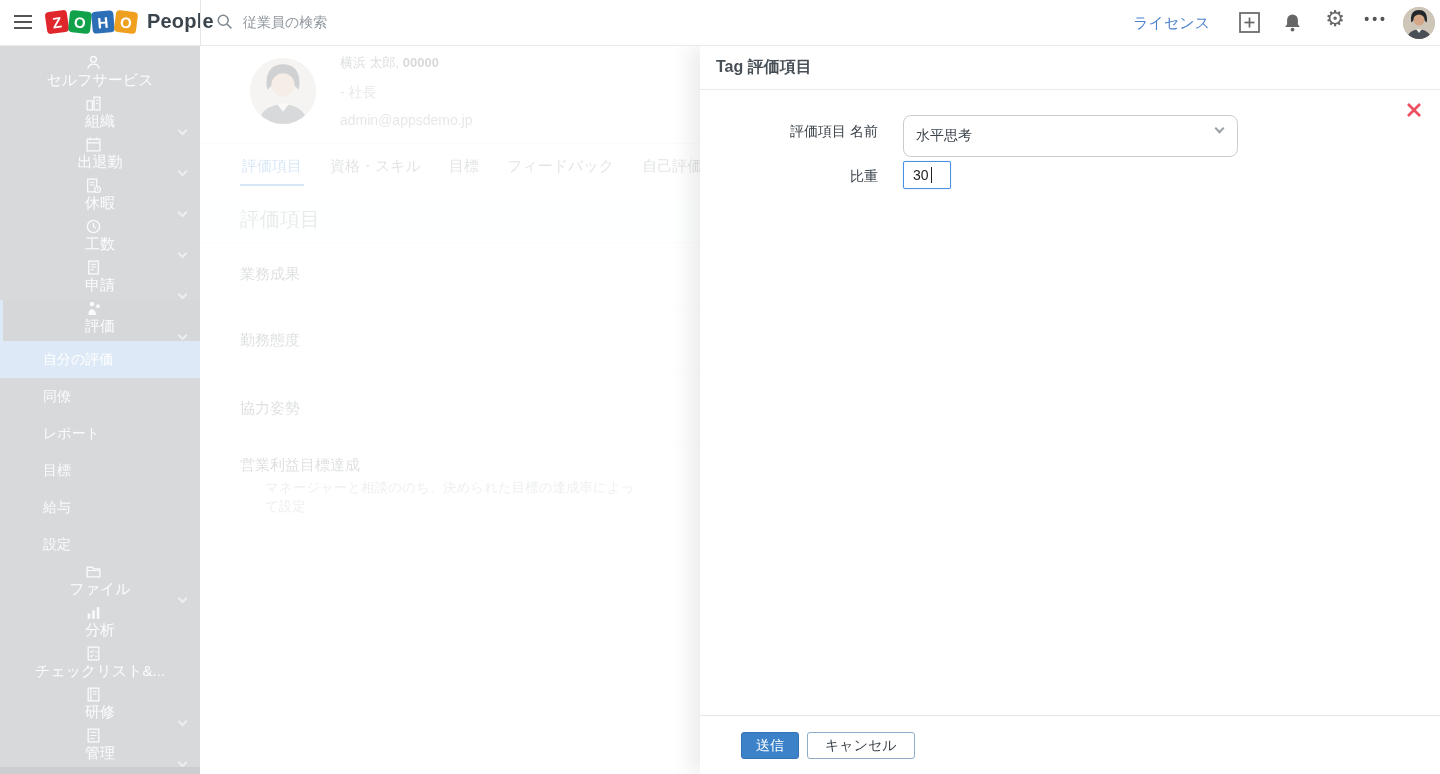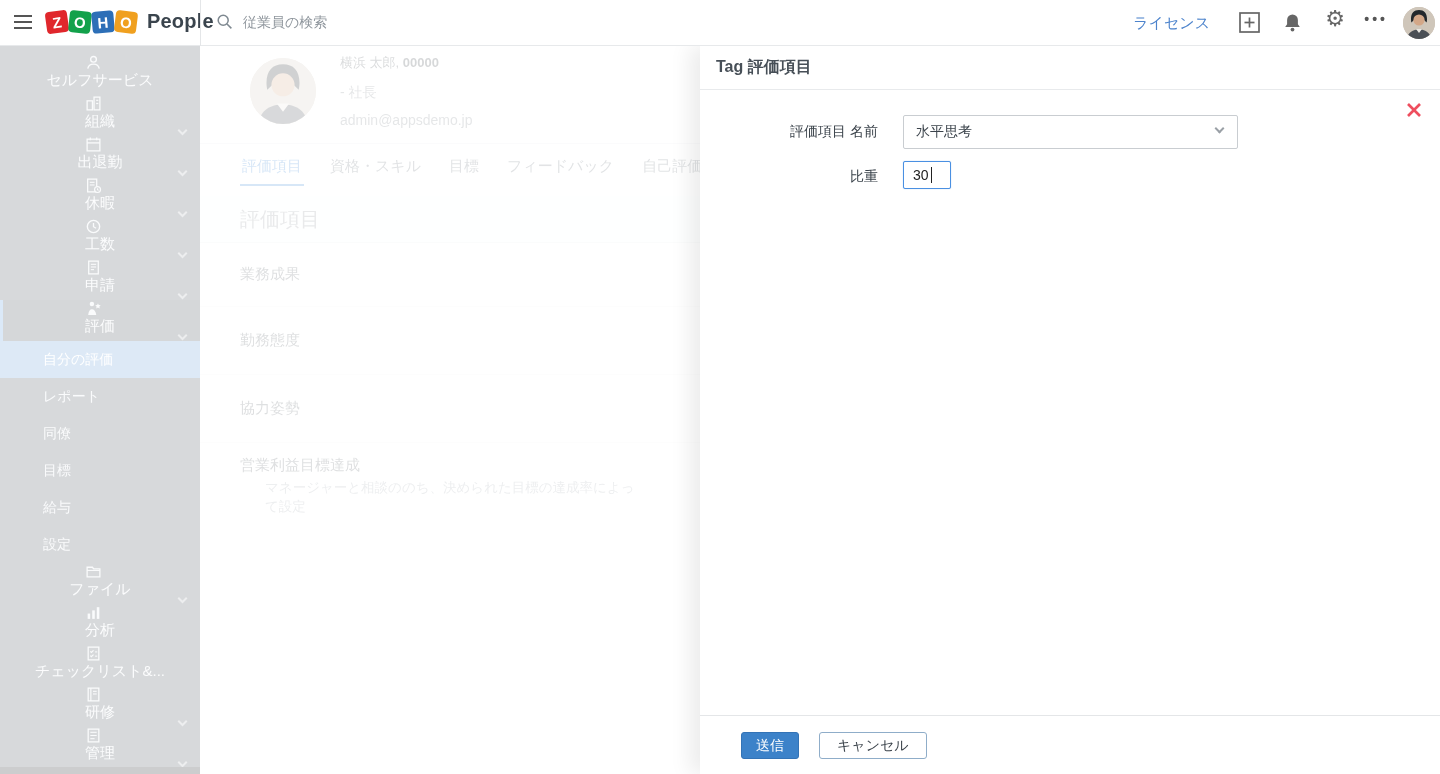--- a/index.html
+++ b/index.html
@@ -82,36 +82,36 @@
 
   
   .modal { position:absolute; top:46px; left:700px; width:740px; bottom:0; background:#fff; z-index:20;
            box-shadow:-10px 0 20px rgba(0,0,0,.08); }
   .modal-head { height:44px; border-bottom:1px solid #e8eaec; display:flex; align-items:center;
                 padding-left:16px; font-size:16px; font-weight:700; color:#474f57; }
   .modal-close { position:absolute; top:55px; right:17px; width:18px; height:18px; cursor:pointer; color:#ee4e5e; }
   .f-label { position:absolute; left:0; width:178px; text-align:right; font-size:14px; color:#3b434b; }
   .f-label-name { top:77px; }
   .f-label-weight { top:122px; }
-  .select-box { position:absolute; top:69px; left:203px; width:335px; height:34px;
-                border:1px solid #c9cdd1; border-radius:2px; background:#fff; cursor:pointer;
+  .select-box { position:absolute; top:69px; left:203px; width:335px; height:42px;
+                border:1px solid #c9cdd1; border-radius:8px; background:#fff; cursor:pointer;
                 display:flex; align-items:center; padding:0 30px 0 12px; font-size:14px; color:#3b434b; }
   .select-box .chev2 { position:absolute; right:14px; top:9px; width:7px; height:7px;
                 border:solid #9aa0a6; border-width:0 2px 2px 0; transform:rotate(45deg); }
   .weight-input { position:absolute; top:115px; left:203px; width:48px; height:28px;
                   border:1px solid #4a90e2; border-radius:2px; font-size:14px; color:#222;
                   padding-left:9px; outline:none; font-family:inherit; box-shadow:0 0 1px rgba(74,144,226,.6); }
   .caret { position:absolute; top:121px; left:231px; width:1px; height:16px; background:#222;
            animation:blink 1s steps(1) infinite; }
   @keyframes blink { 50% { opacity:0; } }
   .modal-foot-line { position:absolute; left:0; right:0; bottom:58px; height:1px; background:#e4e6e8; }
   .btn { position:absolute; bottom:15px; height:27px; border-radius:3px; font-size:14px;
          font-family:inherit; cursor:pointer; }
   .btn-submit { left:41px; padding:0 14px; background:#3c82c9; border:1px solid #3373b6; color:#fff; }
-  .btn-cancel { left:107px; padding:0 17px; background:#fff; border:1px solid #8fadc9; color:#3b434b;margin-left:12px; }
+  .btn-cancel { left:107px; padding:0 17px; background:#fff; border:1px solid #8fadc9; color:#3b434b; }
 
   svg { display:block; }
 </style>
 </head>
 <body>
 
 <div class="stage">
 
   <div class="topbar">
     <div class="burger">
@@ -225,24 +225,24 @@
         <path d="M12.2 3.2l.8 1.6 1.8.2-1.3 1.2.3 1.8-1.6-.9-1.6.9.3-1.8-1.3-1.2 1.8-.2z" fill="currentColor"></path>
       </svg>
       <span>評価</span>
       <i class="chev"></i>
     </div>
     <div class="submenu">
       <div class="submenu-item active">
         <span>自分の評価</span>
       </div>
       <div class="submenu-item">
+        <span>同僚</span>
+      </div>
+      <div class="submenu-item">
         <span>レポート</span>
-      </div>
-      <div class="submenu-item">
-        <span>同僚</span>
       </div>
       <div class="submenu-item">
         <span>目標</span>
       </div>
       <div class="submenu-item">
         <span>給与</span>
       </div>
       <div class="submenu-item">
         <span>設定</span>
       </div>

